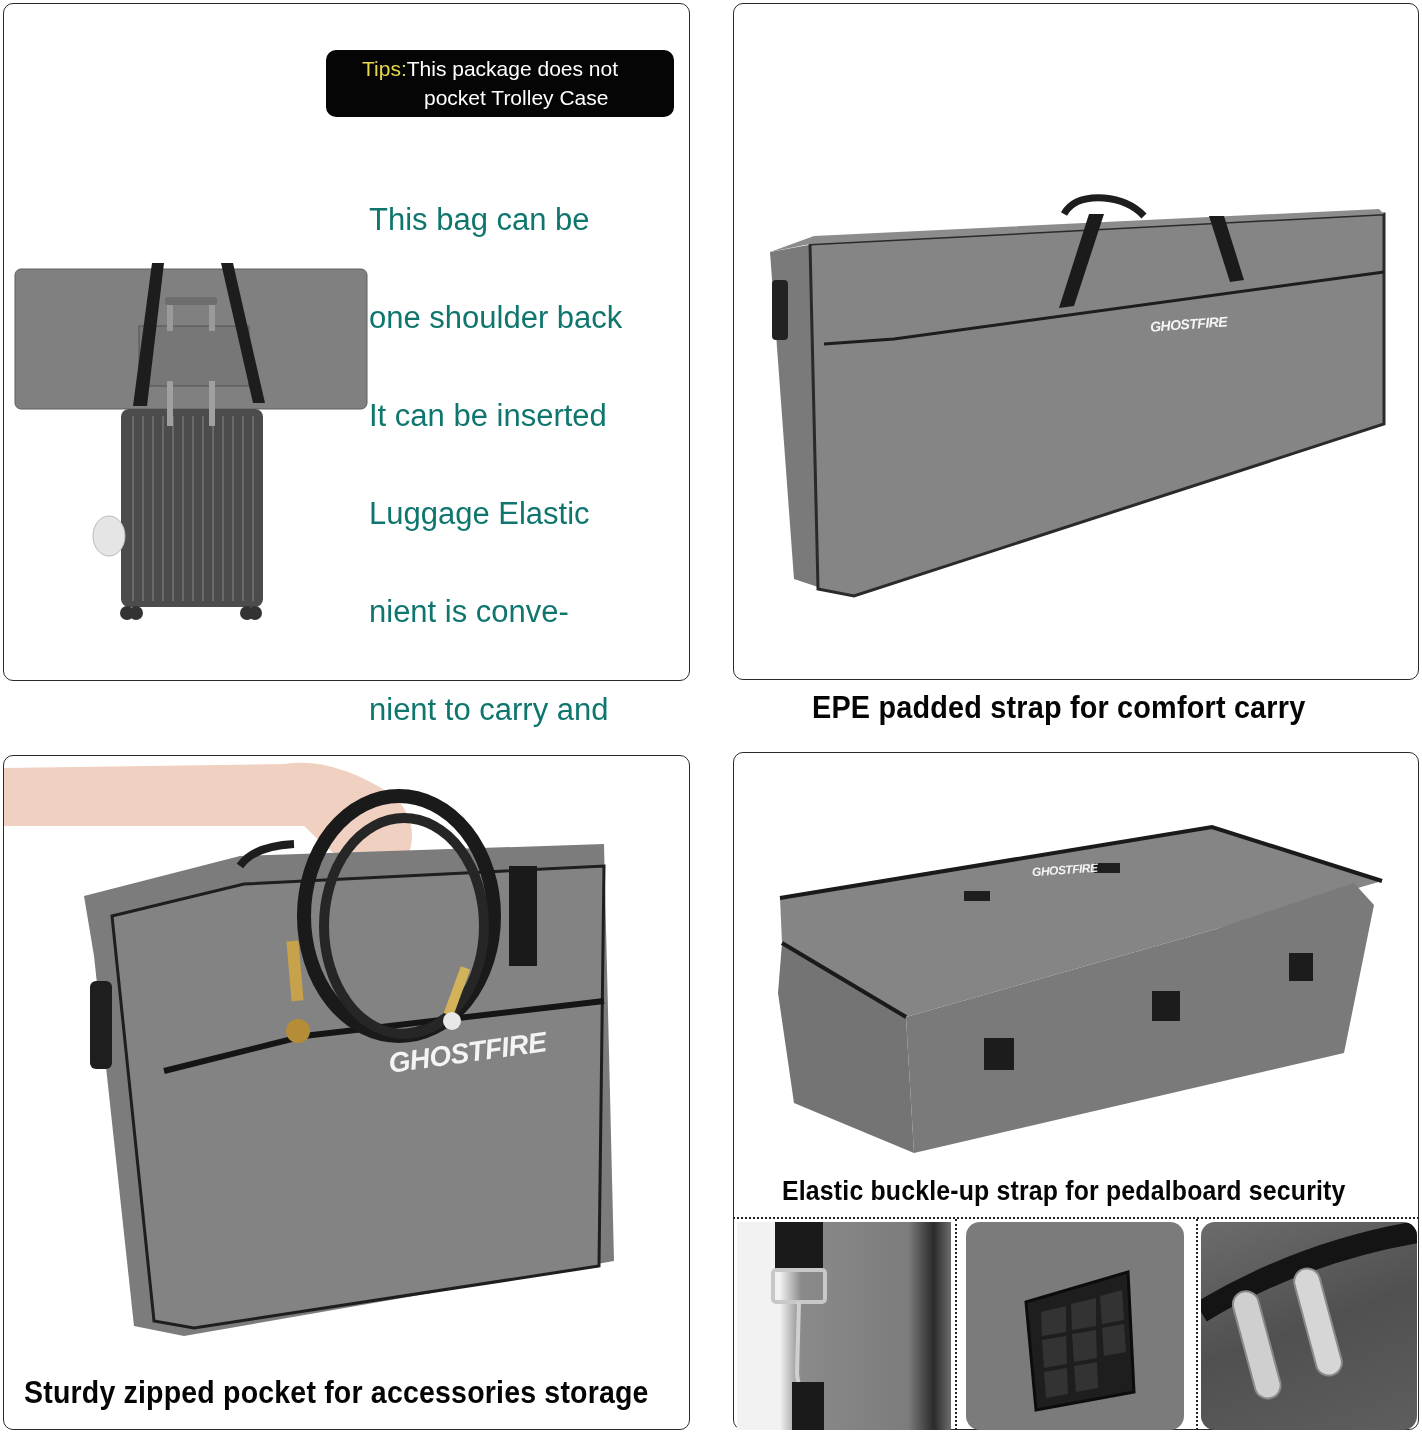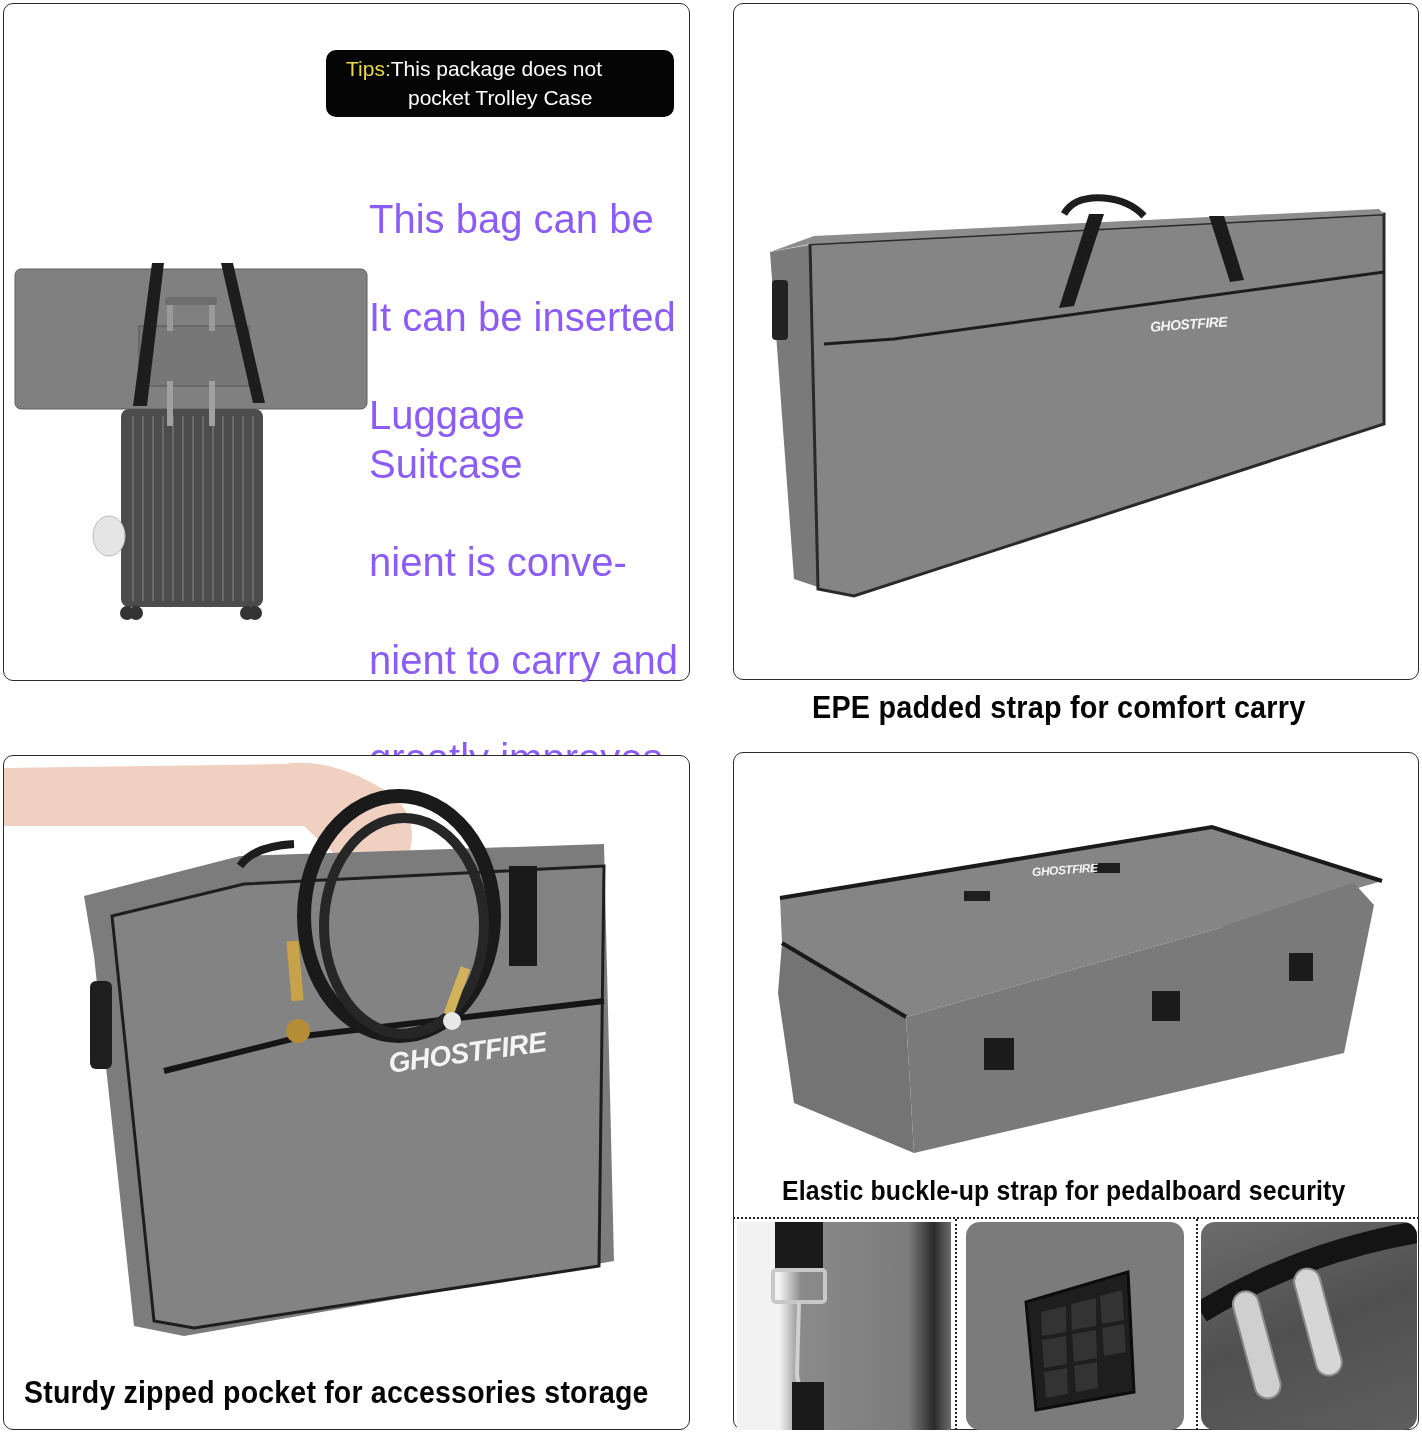--- a/index.html
+++ b/index.html
@@ -16,28 +16,28 @@
   #p1 { left: 3px; top: 3px; width: 687px; height: 678px; }
   #p2 { left: 733px; top: 3px; width: 686px; height: 677px; }
   #p3 { left: 3px; top: 755px; width: 687px; height: 675px; }
   #p4 { left: 733px; top: 752px; width: 686px; height: 678px; }
 
   
   .tips {
     position: absolute; left: 326px; top: 50px; width: 348px; height: 67px;
     background: #050505; border-radius: 10px;
     color: #fff; font-size: 21px; line-height: 29px;
-    padding: 4px 0 0 20px;
+    padding: 4px 0 0 36px;
   }
   .tips .label { color: #e8d84a; }
   .tips .line2 { display: block; padding-left: 62px; }
 
   .desc {
     position: absolute; left: 369px; top: 146px; width: 320px;
-    font-size: 40px; line-height: 49px; color: #8b5cf6;
+    font-size: 31px; line-height: 49px; color: #0f766e;
     white-space: pre-line;
   }
 
   .caption {
     position: absolute;
     font-family: "Liberation Sans", sans-serif;
     font-weight: bold; color: #050505;
     transform-origin: left top;
     white-space: nowrap;
     letter-spacing: 0.2px;
@@ -103,22 +103,23 @@
   </svg>
 </div>
 
 <div class="tips">
   <span class="label">Tips:</span><span>This package does not</span>
   <span class="line2">pocket Trolley Case</span>
 </div>
 
 <div class="desc">
   <div>This bag can be</div>
+  <div>one shoulder back</div>
   <div>It can be inserted</div>
-  <div>Luggage Suitcase</div>
+  <div>Luggage Elastic</div>
   <div>nient is conve-</div>
   <div>nient to carry and</div>
   <div>greatly improves</div>
   <div>the burden of the</div>
   <div>musicians</div>
 </div>
 
 <div class="panel" id="p2">
   <svg width="686" height="677" viewBox="0 0 686 677" style="position:absolute;left:0;top:0;">
 

